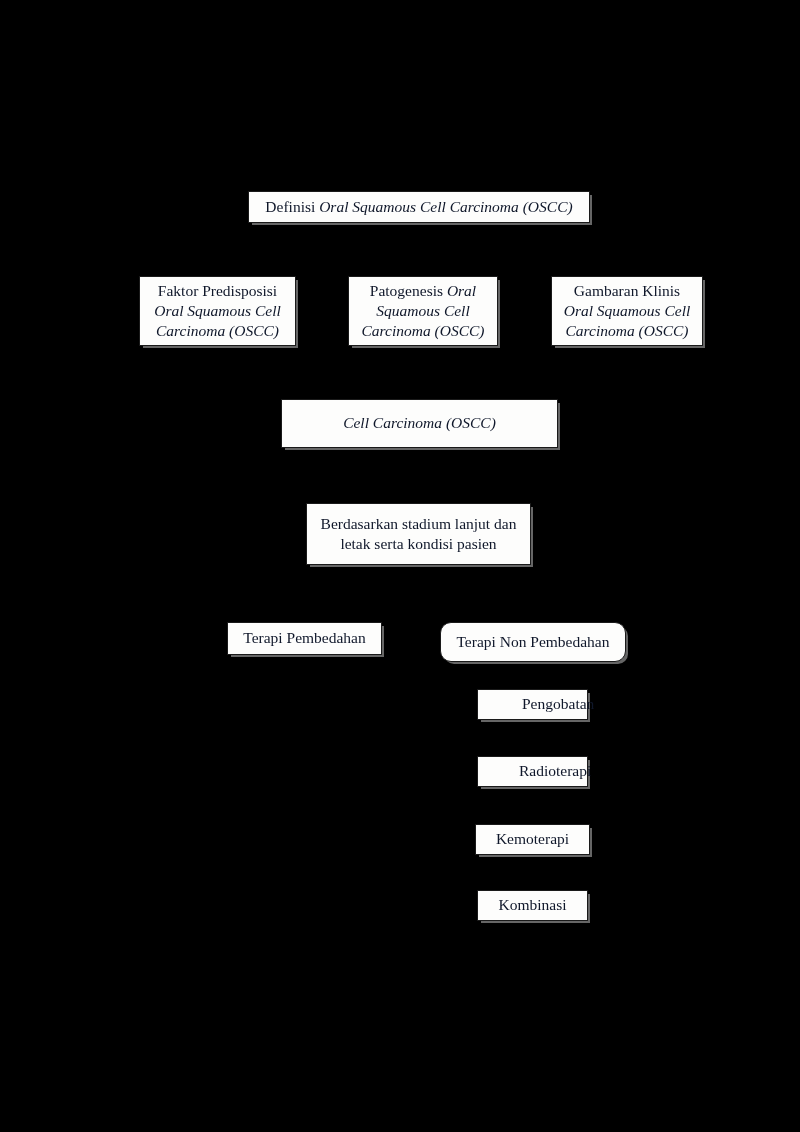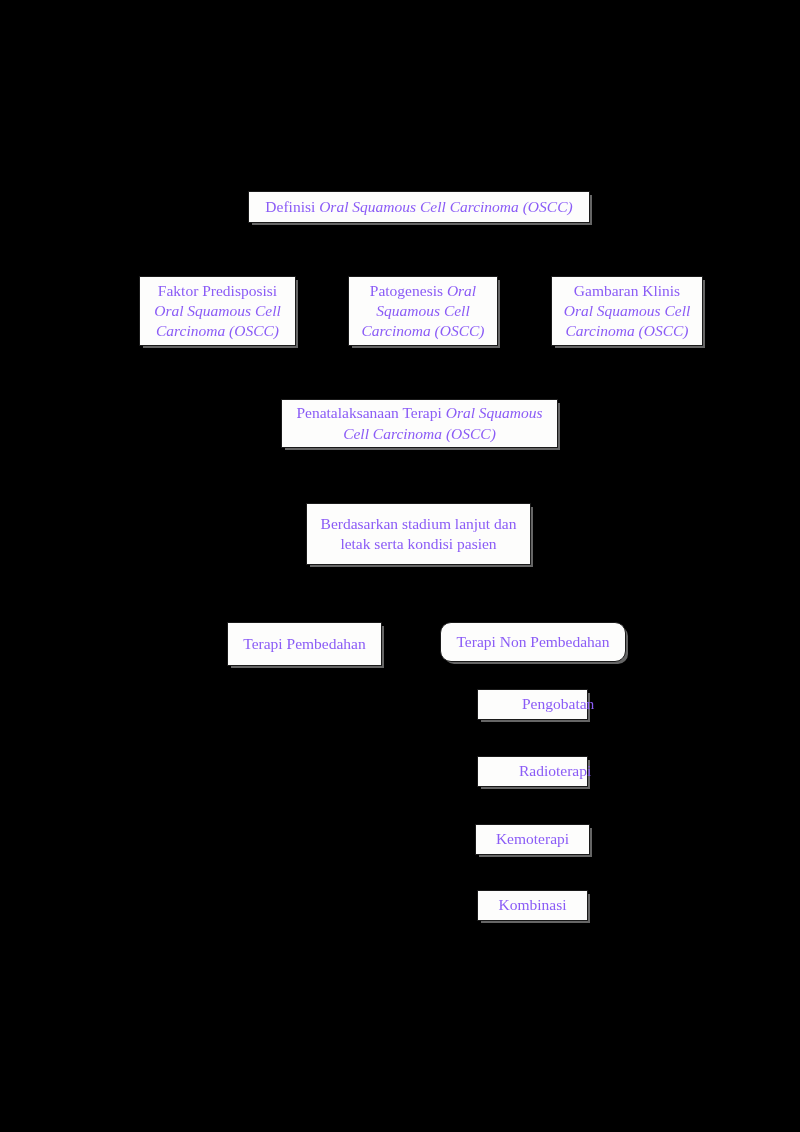--- a/index.html
+++ b/index.html
@@ -21,21 +21,21 @@
     width: 800px;
     height: 1132px;
     background: #000000;
   }
   .node {
     position: absolute;
     box-sizing: border-box;
     background: #fdfdfc;
     border: 1px solid #1a1a1a;
     box-shadow: 3px 3px 0 -1px rgba(120,120,120,0.85);
-    color: #8b5cf6;
+    color: #0f172a;
     display: flex;
     align-items: center;
     justify-content: center;
     text-align: center;
     line-height: 1.30;
     font-size: 15.5px;
     padding: 2px 6px;
   }
   .node .inner {
     width: 100%;
@@ -80,33 +80,32 @@
 <div class="node" style="left:551px; top:276px; width:152px; height:70px;">
   <span class="inner">
       <span class="line"><span class="rm">Gambaran Klinis</span></span>
       <span class="line"><span class="it">Oral Squamous Cell</span></span>
       <span class="line"><span class="it">Carcinoma (OSCC)</span></span>
     </span>
 </div>
 
 <div class="node" style="left:281px; top:399px; width:277px; height:49px;">
   <span class="inner">
-      <span class="line"><span class="rm">Penatalaksanaan Terapi </span><span class="it">Oral Squamous</span></span>
       <span class="line"><span class="it">Cell Carcinoma (OSCC)</span></span>
     </span>
 </div>
 
 <div class="node" style="left:306px; top:503px; width:225px; height:62px;">
   <span class="inner">
       <span class="line"><span class="rm">Berdasarkan stadium lanjut dan</span></span>
       <span class="line"><span class="rm">letak serta kondisi pasien</span></span>
     </span>
 </div>
 
-<div class="node" style="left:227px; top:622px; width:155px; height:44px;">
+<div class="node" style="left:227px; top:622px; width:155px; height:33px;">
   <span class="inner">
       <span class="line"><span class="rm">Terapi Pembedahan</span></span>
     </span>
 </div>
 
 <div class="node" style="left:440px; top:622px; width:186px; height:40px;border-radius:11px;">
   <span class="inner">
       <span class="line"><span class="rm">Terapi Non Pembedahan</span></span>
     </span>
 </div>

